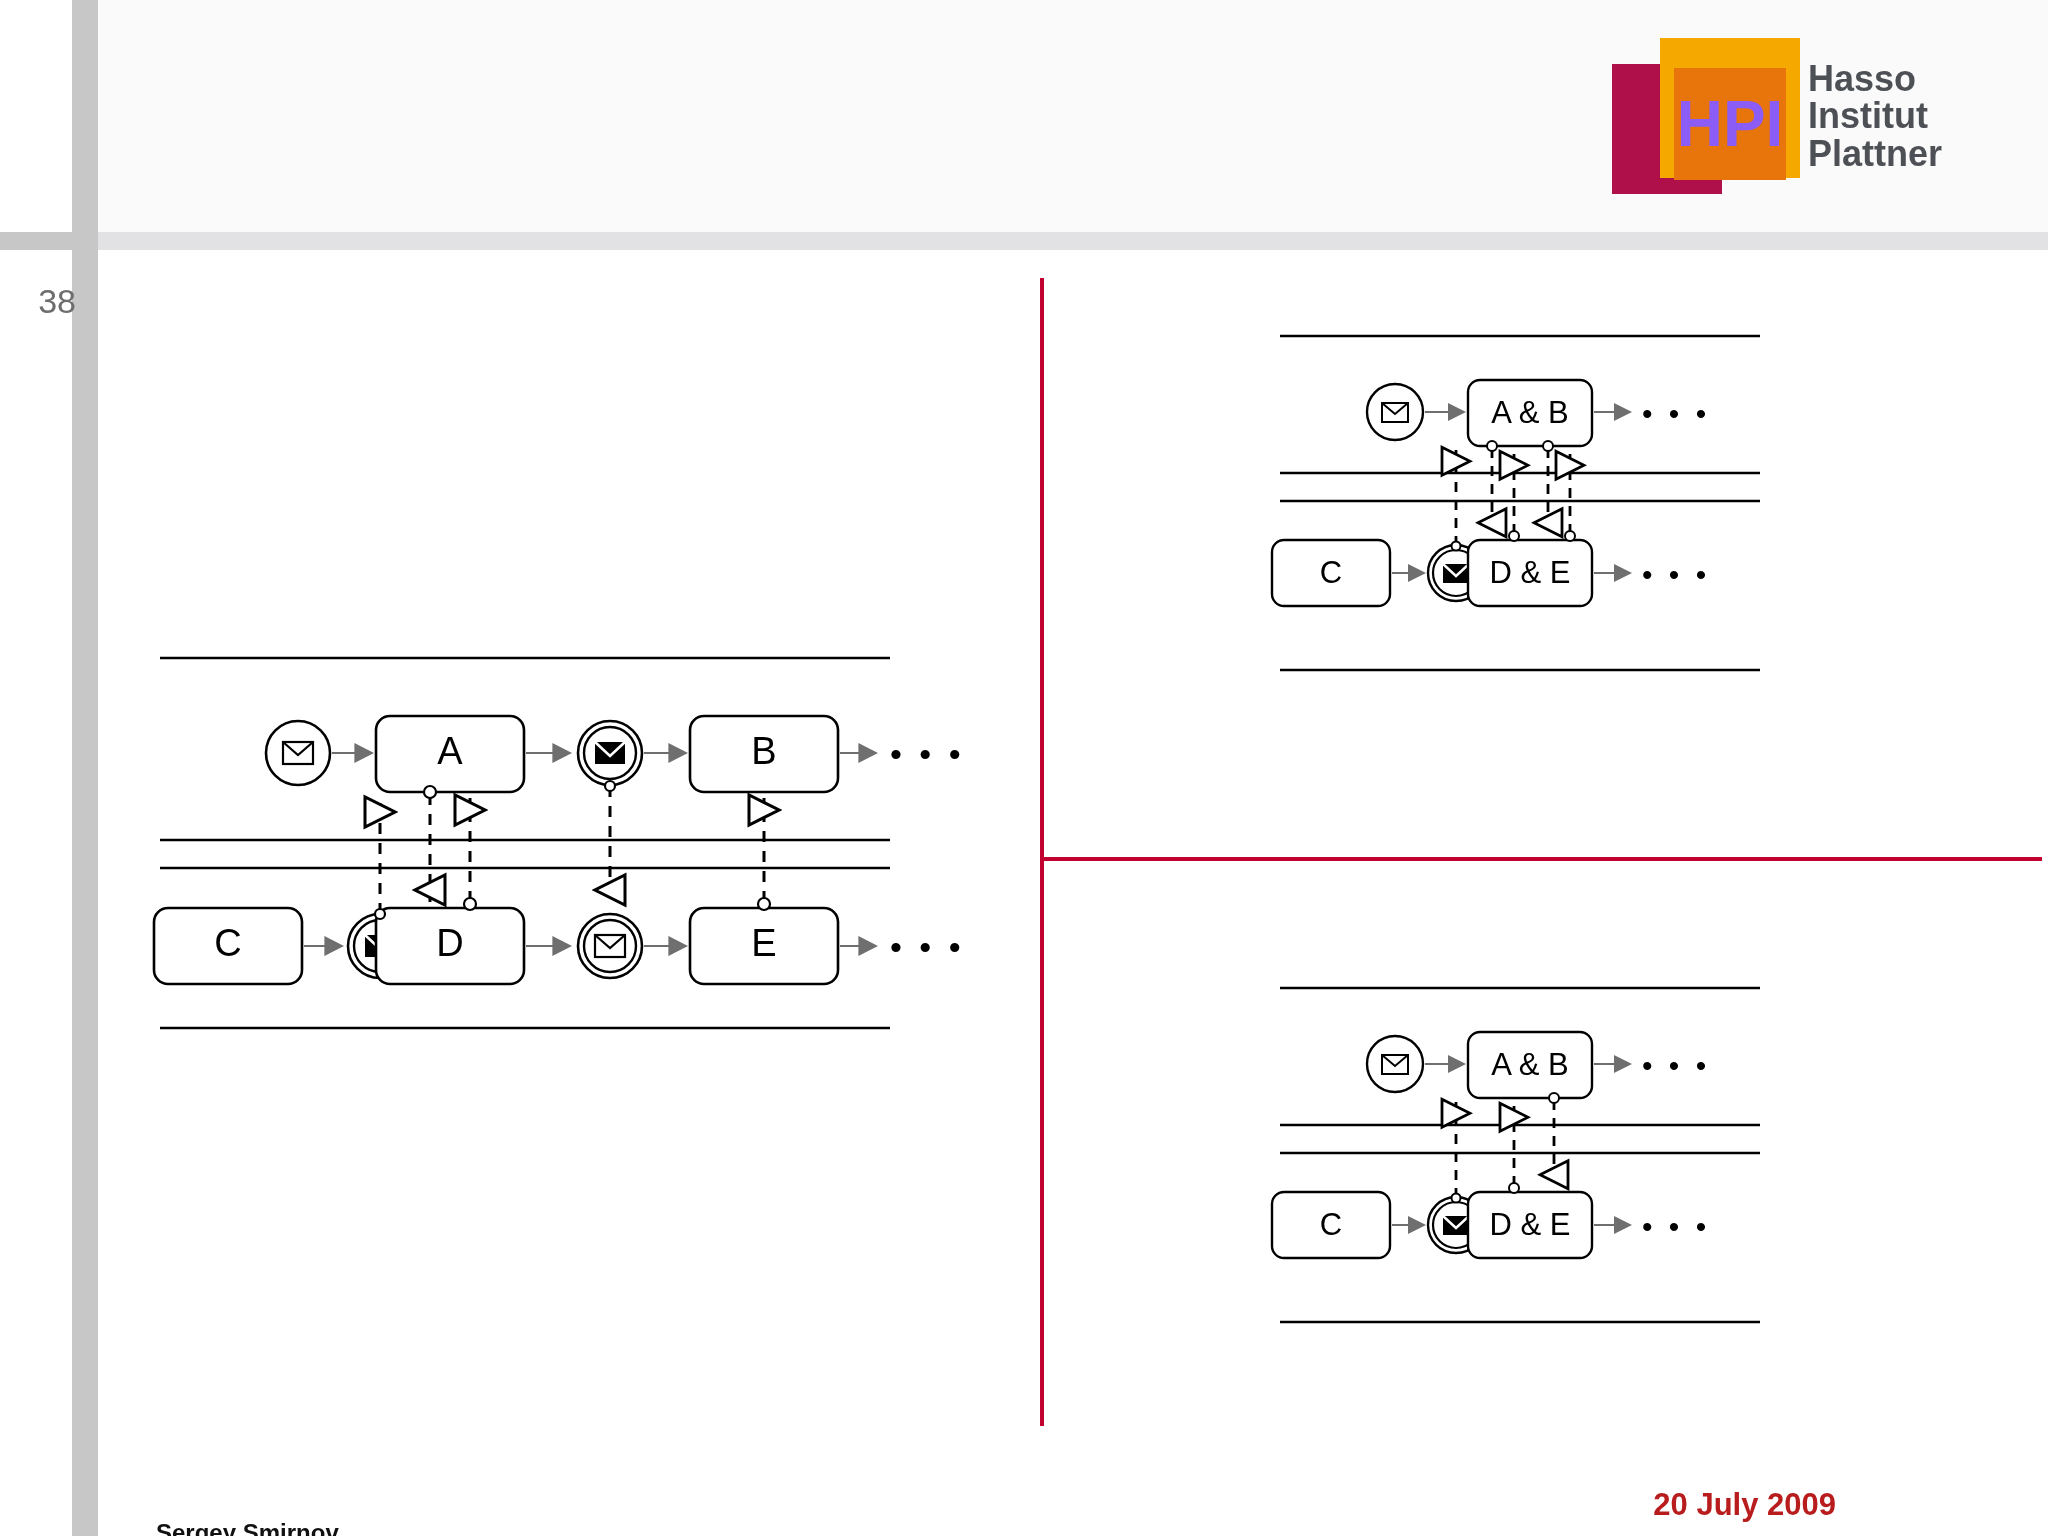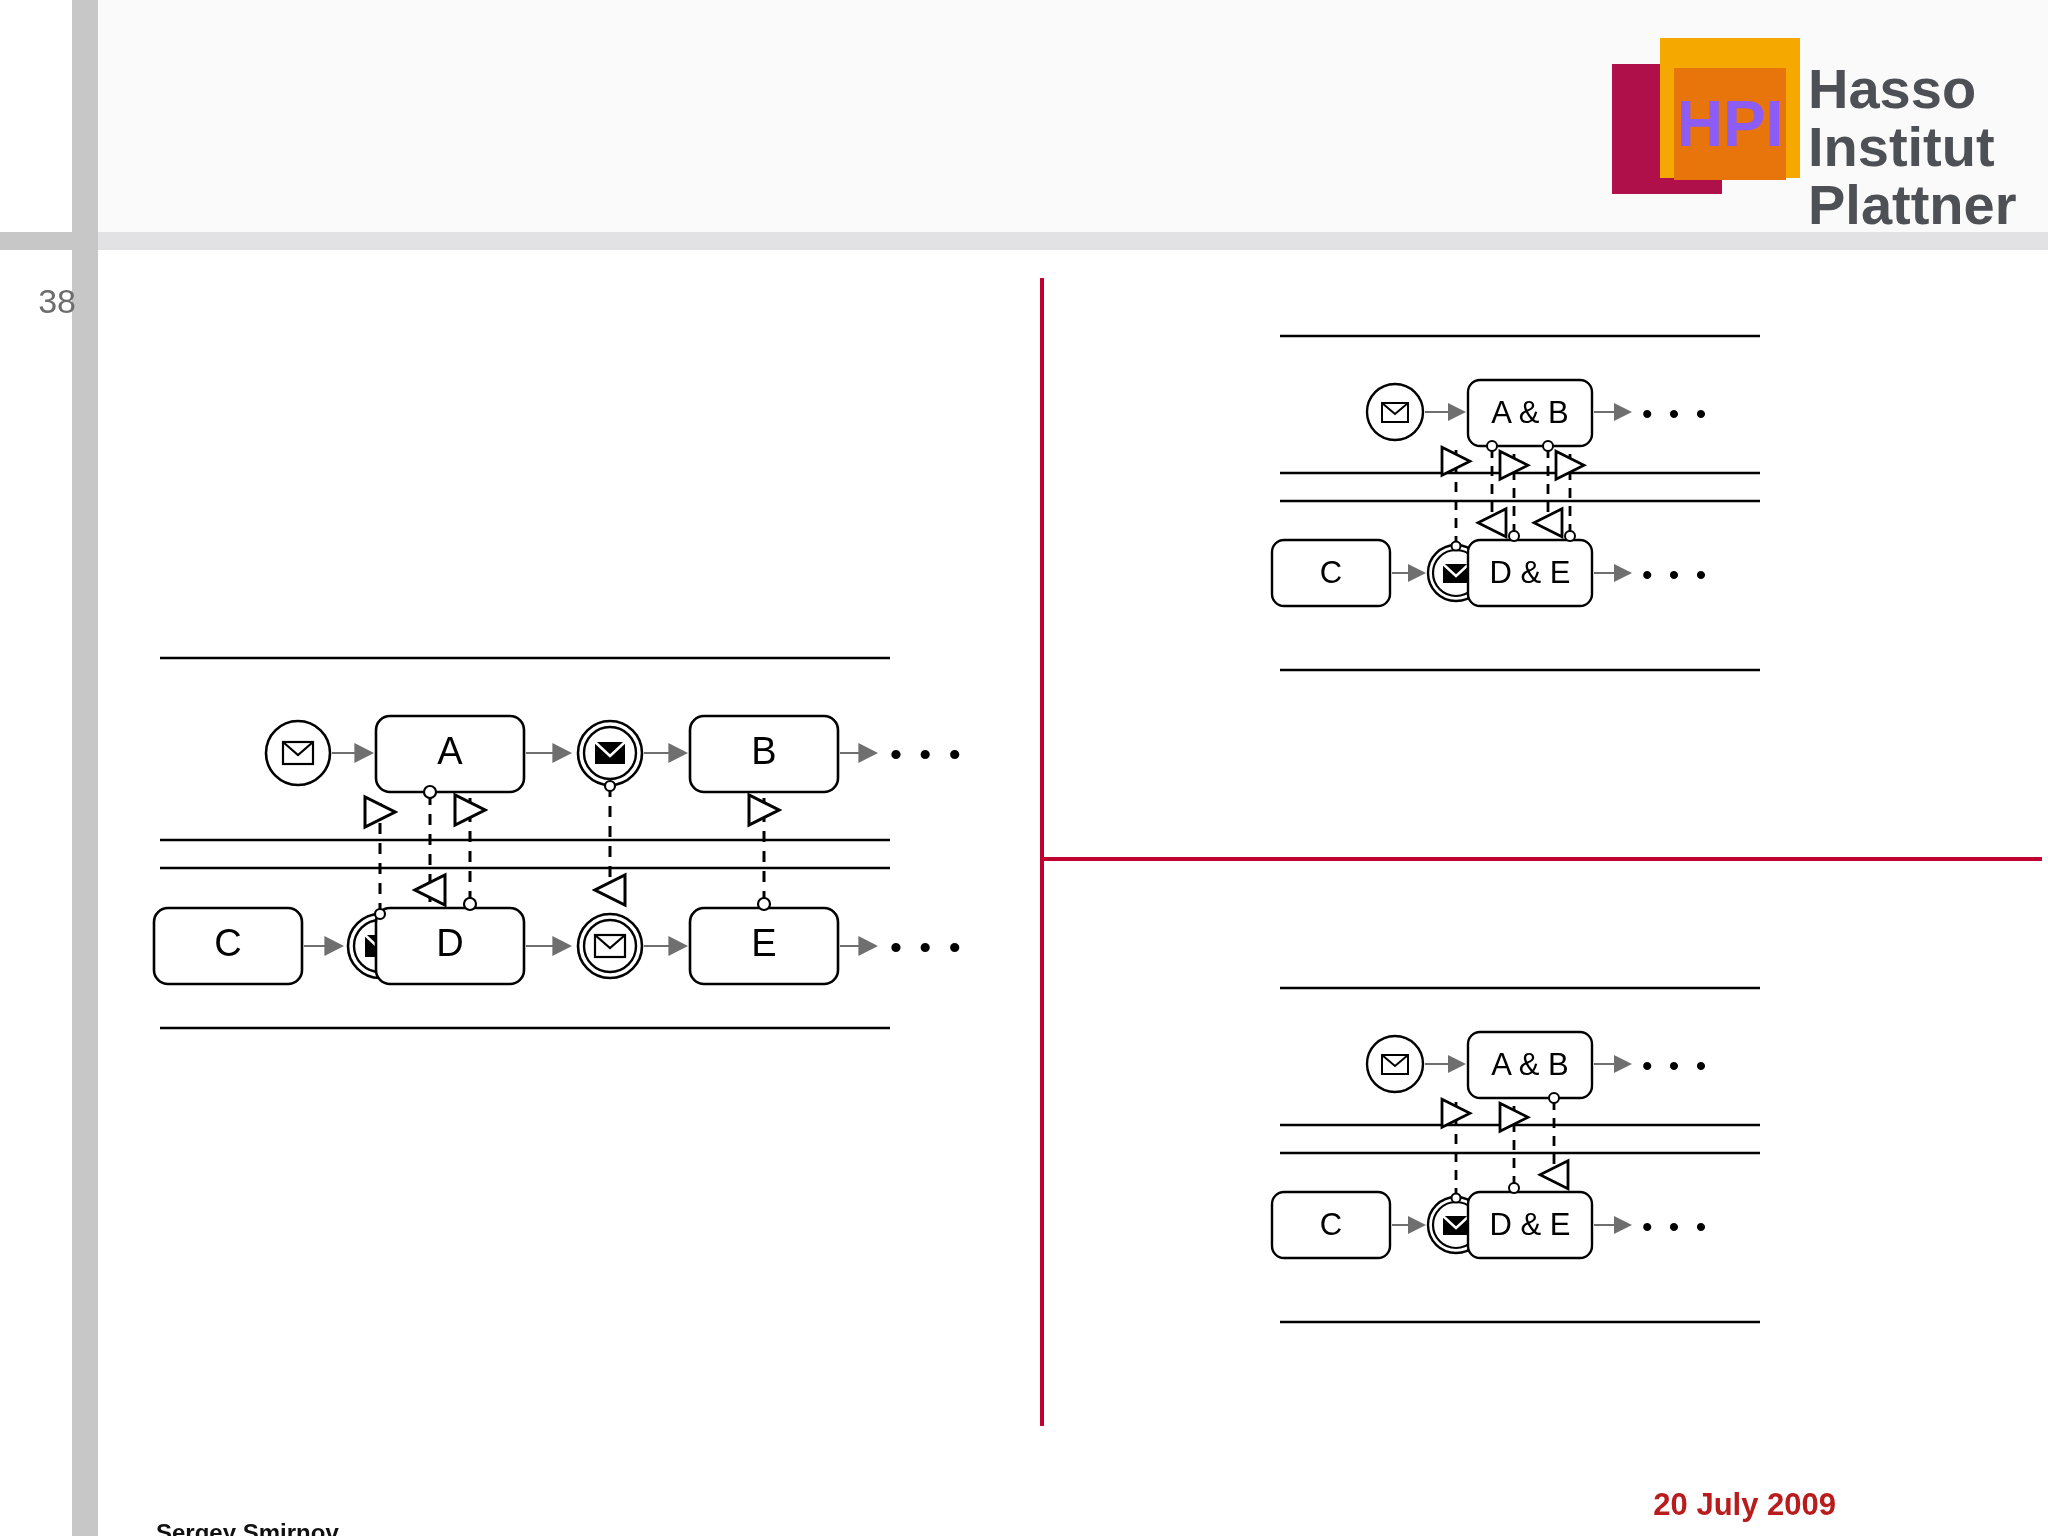--- a/index.html
+++ b/index.html
@@ -54,21 +54,21 @@
   .logo .sq-orange{position:absolute;left:62px;top:42px;width:112px;height:112px;background:#e8740c;}
   .logo .hpi-text{
     position:absolute;left:62px;top:42px;width:112px;height:112px;
     display:flex;align-items:center;justify-content:center;
     color:#8b5cf6;font-size:64px;font-weight:700;letter-spacing:0px;
     font-family:"Liberation Sans", sans-serif;
     border-radius:13px;
   }
   .logo .wordmark{
     position:absolute;left:196px;top:34px;
-    color:#4d5156;font-size:56px;font-weight:700;line-height:1.04;
+    color:#4d5156;font-size:36px;font-weight:700;line-height:1.04;
     font-family:"Liberation Sans", sans-serif;
   }
 
   
   .footer-left{
     position:absolute;left:156px;top:1505px;
     font-size:24px;font-weight:700;color:#111;
     transform:translateY(-50%);
     margin-top:28px;
   }

